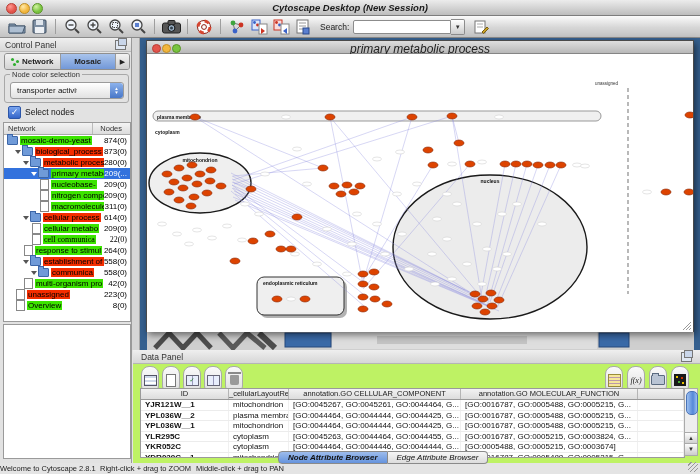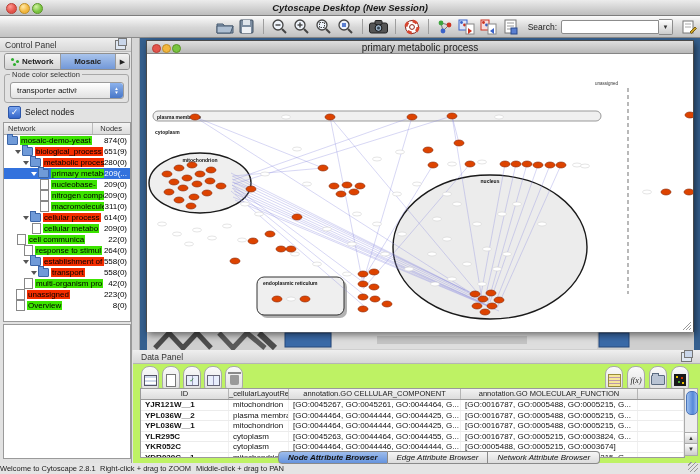--- a/index.html
+++ b/index.html
@@ -13,21 +13,21 @@
     background:linear-gradient(#ececec,#bdbdbd);border-bottom:1px solid #7d7d7d;font-style:italic;}
   .tl{position:absolute;top:3px;width:9px;height:9px;border-radius:50%;}
   #tl-red{left:6px;background:radial-gradient(circle at 35% 30%,#ff9a92,#e3544b 60%);border:1px solid #b93d36;}
   #tl-yellow{left:19px;background:radial-gradient(circle at 35% 30%,#ffe9a8,#f2b63c 60%);border:1px solid #c08e24;}
   #tl-green{left:32px;background:radial-gradient(circle at 35% 30%,#d2f2a2,#79c43f 60%);border:1px solid #5a9426;}
   #win-title{left:0;top:2px;width:700px;text-align:center;font-size:9.5px;font-weight:bold;color:#1a1a1a;}
 
   
   #toolbar{left:0;top:16px;width:700px;height:22px;
     background:linear-gradient(#fbfbfb,#d6d6d6 55%,#c3c3c3);
-    border-bottom:1px solid #8a8a8a;display:flex;align-items:center;padding-left:6px;box-sizing:border-box;justify-content:flex-end;}
+    border-bottom:1px solid #8a8a8a;display:flex;align-items:center;padding-left:6px;box-sizing:border-box;}
   .tbtn{width:22px;height:19px;display:flex;align-items:center;justify-content:center;flex:0 0 auto;}
   .tsep{width:1px;height:15px;background:#9e9e9e;margin:0 5px;flex:0 0 auto;}
   #search-label{font-size:8.5px;color:#222;margin:0 4px 0 6px;}
   #search-input{width:92px;height:12px;border:1px solid #8c8c8c;border-radius:2px 0 0 2px;font-size:8px;padding:0 2px;background:#fff;}
   #search-arrow{width:13px;height:14px;border:1px solid #8c8c8c;border-left:none;border-radius:0 2px 2px 0;
     background:linear-gradient(#fff,#ccc);font-size:6px;display:flex;align-items:center;justify-content:center;color:#333;}
 
   
   #control-panel{left:0;top:38px;width:132px;height:425px;background:#e2e2e2;border-right:1px solid #9a9a9a;box-sizing:border-box;}
   #cp-header{left:0;top:38px;width:131px;height:13px;display:flex;align-items:center;
@@ -83,21 +83,21 @@
   #splitter{left:132px;top:38px;width:8px;height:312px;background:#d6d6d6;border-right:1px solid #a8a8a8;box-sizing:border-box;}
   #desktop{left:140px;top:38px;width:560px;height:312px;background:#35608f;}
   #bottom-strip{left:147px;top:331px;width:547px;height:19px;background:#cfcfcf;overflow:hidden;}
   #net-window{left:146px;top:40px;width:548px;height:292px;background:#fff;border:1px solid #4a4a4a;
     box-shadow:2px 3px 7px rgba(0,0,0,.5);box-sizing:border-box;}
   #nw-titlebar{height:12px;background:linear-gradient(#dedede,#b8b8b8);border-bottom:1px solid #858585;position:relative;}
   .nwtl{position:absolute;top:2.5px;width:7px;height:7px;border-radius:50%;}
   #nw-red{left:5px;background:#e3544b;border:0.5px solid #b93d36;}
   #nw-yellow{left:15px;background:#f2b63c;border:0.5px solid #c08e24;}
   #nw-green{left:25px;background:#79c43f;border:0.5px solid #5a9426;}
-  #nw-title{position:absolute;left:0;top:1px;width:100%;text-align:center;font-size:10px;color:#222;}
+  #nw-title{position:absolute;left:0;top:1px;width:100%;text-align:center;font-size:12px;color:#222;font-style:italic;}
   #net-canvas{position:relative;width:546px;height:278px;background:#fff;}
 
   
   #data-panel{left:133px;top:350px;width:567px;height:113px;background:#bef264;}
   #dp-header{position:absolute;left:0;top:0;width:567px;height:13px;background:linear-gradient(#efefef,#d6d6d6);
     border-bottom:1px solid #b5b5b5;display:flex;align-items:center;}
   #dp-title{font-size:8.5px;color:#333;padding-left:8px;}
   #dp-float{position:absolute;right:8px;top:2px;}
   #dp-toolbar{position:absolute;left:0;top:14px;width:567px;height:23px;}
   .dpbtn{position:absolute;top:2px;width:18px;height:28px;border:1px solid #aaa;border-radius:8px;
@@ -314,21 +314,21 @@
   <div id="tree-body">
       <div class="tree-row" style="padding-left: 3px;">
         <span class="ticon-folder"></span>
         <span class="t-label green">mosaic-demo-yeast</span>
         <span class="t-count">874(0)</span>
       </div>
       <div class="tree-row" style="padding-left: 11px;">
         <span class="t-arrow"></span>
         <span class="ticon-folder"></span>
         <span class="t-label red">biological_process</span>
-        <span class="t-count">651(9)</span>
+        <span class="t-count">873(0)</span>
       </div>
       <div class="tree-row" style="padding-left: 19px;">
         <span class="t-arrow"></span>
         <span class="ticon-folder"></span>
         <span class="t-label red">metabolic process</span>
         <span class="t-count">280(0)</span>
       </div>
       <div class="tree-row sel" style="padding-left: 27px;">
         <span class="t-arrow"></span>
         <span class="ticon-folder"></span>
@@ -354,40 +354,40 @@
         <span class="t-arrow"></span>
         <span class="ticon-folder"></span>
         <span class="t-label red">cellular process</span>
         <span class="t-count">614(0)</span>
       </div>
       <div class="tree-row" style="padding-left: 27px;">
         <span class="ticon-page"></span>
         <span class="t-label green">cellular metabo</span>
         <span class="t-count">209(0)</span>
       </div>
-      <div class="tree-row" style="padding-left: 12px;">
+      <div class="tree-row" style="padding-left: 27px; font-family: Liberation Serif, serif;">
         <span class="ticon-page"></span>
         <span class="t-label green">cell communica</span>
         <span class="t-count">22(0)</span>
       </div>
       <div class="tree-row" style="padding-left: 19px;">
         <span class="ticon-page"></span>
         <span class="t-label green">response to stimul</span>
         <span class="t-count">264(0)</span>
       </div>
       <div class="tree-row" style="padding-left: 19px;">
         <span class="t-arrow"></span>
         <span class="ticon-folder"></span>
         <span class="t-label red">establishment of lo</span>
         <span class="t-count">558(0)</span>
       </div>
       <div class="tree-row" style="padding-left: 27px;">
         <span class="t-arrow"></span>
         <span class="ticon-folder"></span>
-        <span class="t-label red">transport</span>
+        <span class="t-label red">communica</span>
         <span class="t-count">558(0)</span>
       </div>
       <div class="tree-row" style="padding-left: 19px;">
         <span class="ticon-page"></span>
         <span class="t-label green">multi-organism pro</span>
         <span class="t-count">42(0)</span>
       </div>
       <div class="tree-row" style="padding-left: 11px;">
         <span class="ticon-page"></span>
         <span class="t-label red">unassigned</span>
@@ -695,20 +695,19 @@
   <div id="dp-scroll">
     <div id="dp-thumb"></div>
     <div id="dp-up" class="scroll-arrow">▲</div>
     <div id="dp-down" class="scroll-arrow">▼</div>
   </div>
 </div>
 
 <div id="bottom-tabs" class="abs">
   <div class="btab sel">Node Attribute Browser</div>
   <div class="btab">Edge Attribute Browser</div>
-  <div class="btab">Network Attribute Browser</div>
 </div>
 <div id="status-bar" class="abs">
   <span class="status-txt" style="left:0">Welcome to Cytoscape 2.8.1</span>
   <span class="status-txt" style="left:100px">Right-click + drag to ZOOM</span>
   <span class="status-txt" style="left:196px">Middle-click + drag to PAN</span>
 </div>
 <div id="resize-grip" class="abs"></div>
 
 </body></html>

